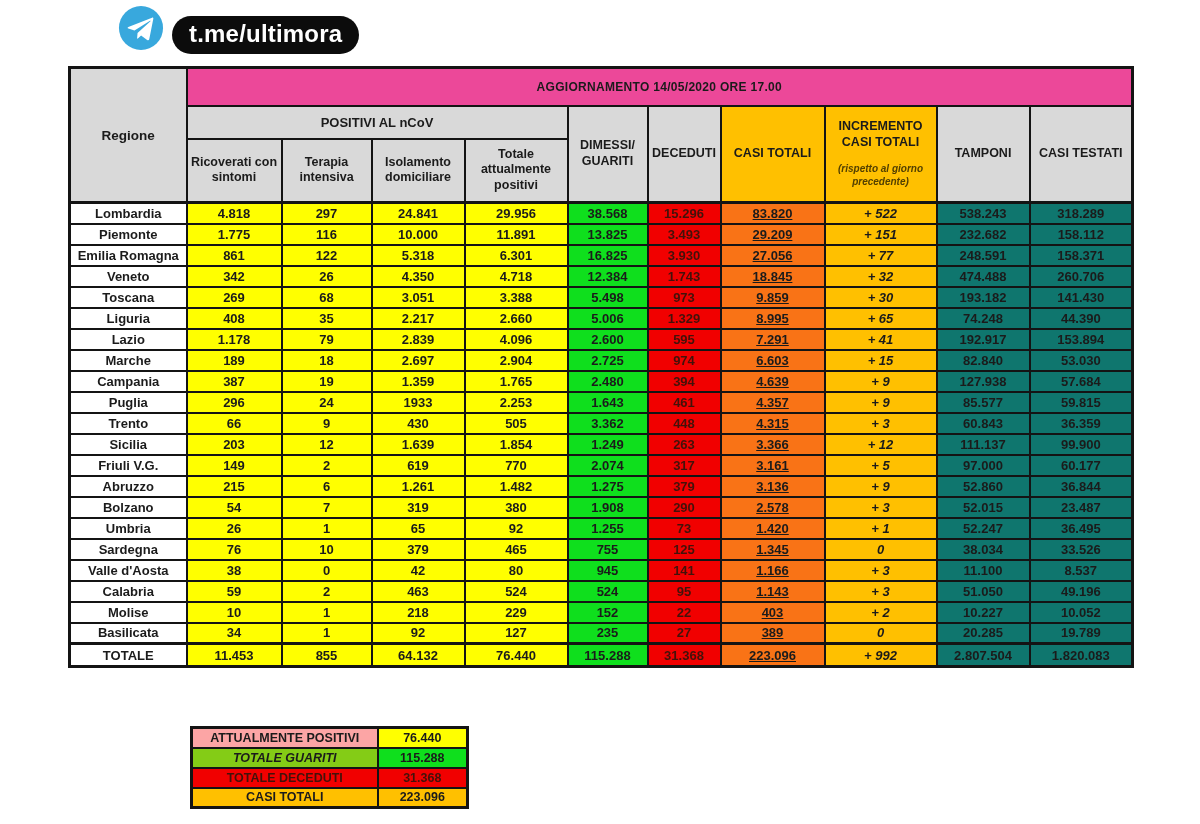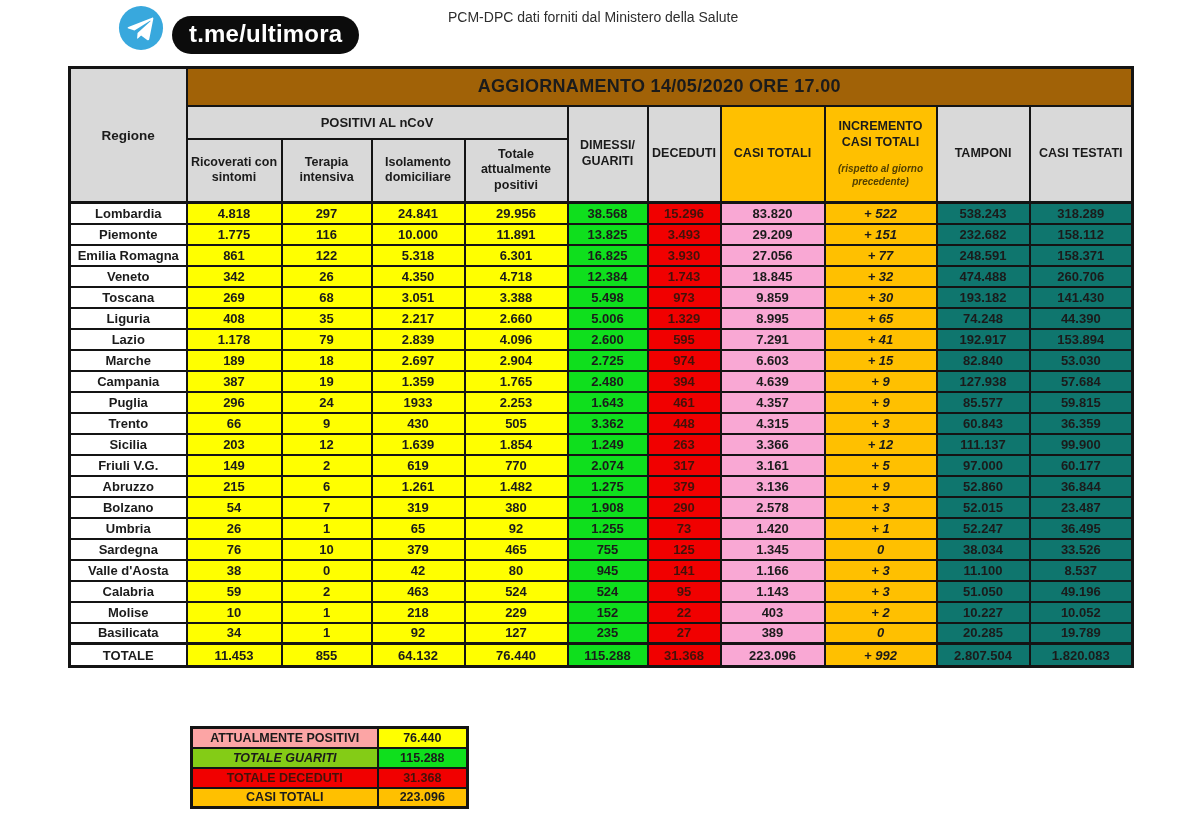--- a/index.html
+++ b/index.html
@@ -12,34 +12,34 @@
   .brand-pill { position:absolute; left:172px; top:16px; height:38px; background:#0c0c0c;
                 border-radius:19px; color:#ffffff; font-weight:bold; font-size:24px;
                 display:flex; align-items:center; padding:0 17px 2px 17px; letter-spacing:0.2px; }
   .attribution { position:absolute; left:448px; top:9px; font-size:14px; font-weight:500; color:#2e2e2e; }
 
   
   table.main { position:absolute; left:68px; top:66px; width:1063px;
                border-collapse:collapse; table-layout:fixed; border:3px solid #141414; }
   table.main th, table.main td { border:2px solid #141414; text-align:center;
                vertical-align:middle; font-weight:bold; padding:0 1px; overflow:hidden; }
-  th.banner    { height:38px; font-size:18px; background:#a16207; letter-spacing:0.3px; }
+  th.banner    { height:38px; font-size:12px; background:#ec4899; letter-spacing:0.3px; }
   th.regione   { background:#d9d9d9; font-size:13.5px; border-right:3px solid #141414; }
   th.group     { background:#d9d9d9; height:33px; font-size:13px; }
   th.sub       { background:#d9d9d9; height:64px; font-size:12.5px; line-height:1.25; }
   th.hdr       { background:#d9d9d9; font-size:12.5px; line-height:1.25; }
   th.hdr-orange{ background:#ffc000; }
   .inc-note    { font-size:10px; font-style:italic; font-weight:bold; color:#534000; margin-top:13px; }
 
   table.main td { height:21px; font-size:13px; }
   td.region    { background:#ffffff; font-size:13.5px; border-right:3px solid #141414; }
   .c-yellow    { background:#ffff00; }
   .c-green     { background:#0fdf1d; }
   .c-red       { background:#f10000; color:#43120a; }
-  .c-orange    { background:#f9a8d4; }
+  .c-orange    { background:#f97316;text-decoration:underline; }
   .c-inc       { background:#ffc000; font-style:italic;margin-left:36px; }
   .c-gray      { background:#0f766e; }
   tr.total-row td { border-top:3px solid #141414; height:23px; }
   table.main tbody tr:first-child td { border-top:3px solid #141414; }
 
   
   table.summary { position:absolute; left:190px; top:726px; width:276px;
                   border-collapse:collapse; table-layout:fixed; border:3px solid #141414; }
   table.summary td { border:2px solid #141414; height:20px; text-align:center;
                      font-weight:bold; font-size:12.5px; }
@@ -48,21 +48,20 @@
 <body>
 
 <div class="topbar">
   <svg class="tg-logo" viewBox="0 0 48 48">
     <circle cx="24" cy="24" r="23" fill="#38a8dd"></circle>
     <path d="M35.5 13.2 L10.8 23.0 c-1.1 0.45 -1.05 1.35 0.05 1.65 L17.2 26.6 L33.0 16.6 c0.75 -0.5 1.4 -0.2 0.85 0.33 L20.4 29.2 L19.9 35.3 c0.55 0 0.8 -0.25 1.1 -0.55 L24.1 31.8 L30.4 36.4 c1.15 0.65 1.95 0.3 2.25 -1.05 L36.8 14.7 c0.4 -1.65 -0.55 -2.1 -1.3 -1.5 Z" fill="#ffffff"></path>
   </svg>
   <div class="brand-pill">
     <span>t.me/ultimora</span>
   </div>
-  <div class="attribution">PCM-DPC dati forniti dal Ministero della Salute</div>
 </div>
 
 <table class="main">
   <colgroup>
     <col style="width:117px">
       <col style="width:95px">
       <col style="width:90px">
       <col style="width:93px">
     <col style="width:103px">
       <col style="width:80px">

